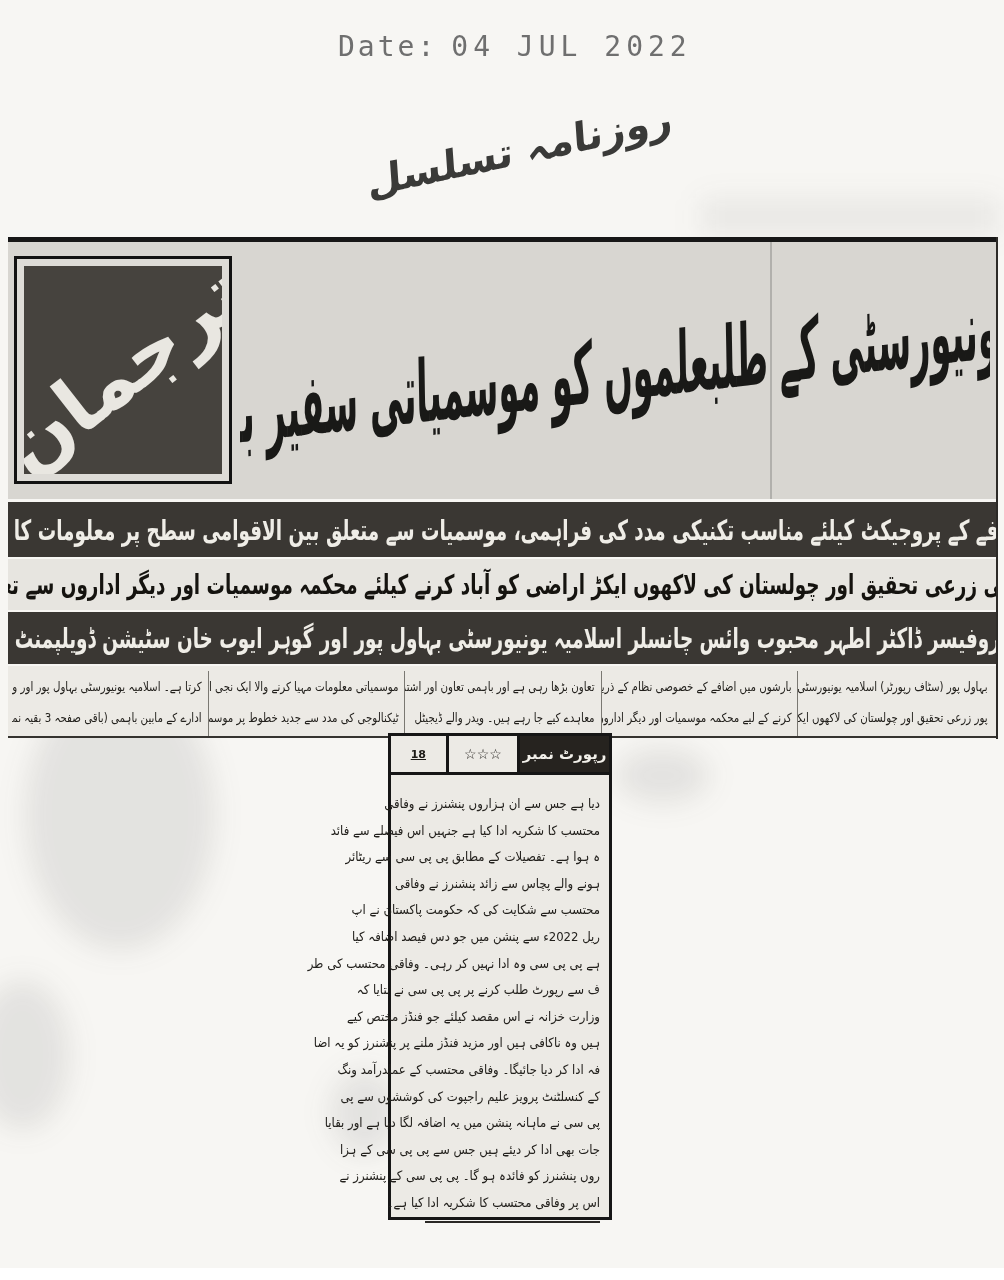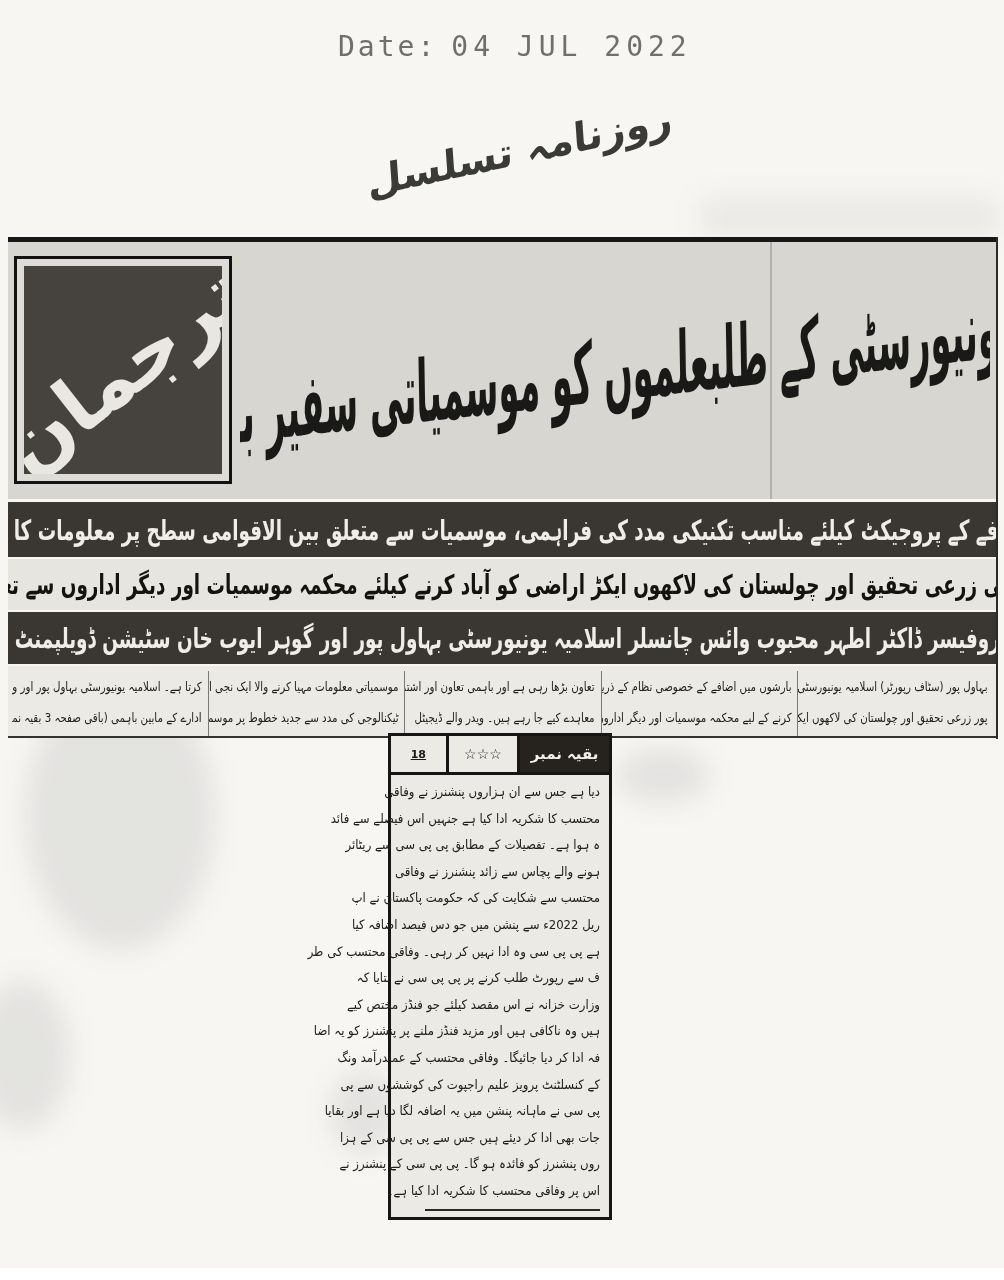--- a/index.html
+++ b/index.html
@@ -56,21 +56,21 @@
   
   .clip { position:absolute; left:388px; top:733px; width:224px; height:487px;
           border:3px solid #161616; background:#eceae5; box-sizing:border-box; }
   .clip-head { display:flex; direction:rtl; height:36px; border-bottom:3px solid #161616; }
   .ch-label { flex:1.3; background:#26231f; color:#f2f0ea; display:flex; align-items:center;
               justify-content:center; font-size:15px; font-weight:bold; direction:rtl; }
   .ch-stars { flex:1; display:flex; align-items:center; justify-content:center; font-size:14px;
               color:#201e1a; border-left:3px solid #161616; border-right:3px solid #161616; }
   .ch-num { flex:0.8; display:flex; align-items:center; justify-content:center;
             font-size:11px; font-weight:bold; color:#1c1a16; text-decoration:underline; }
-  .clip-body { padding:4px 9px 0 6px;margin-left:28px; }
+  .clip-body { padding:16px 9px 0 6px;margin-left:28px; }
   .cl { direction:rtl; white-space:nowrap; font-size:13px; line-height:26.6px; color:#23211d;
         transform: scaleX(0.9); transform-origin:right center; }
   .clip-body::after { content:""; display:block; border-top:2px solid #2a2825; margin-top:4px; }
 
   
   .blob { position:absolute; background:rgba(60,58,54,0.10); border-radius:50%; filter:blur(14px); }
   .b1 { left:25px;  top:680px;  width:190px; height:270px; }
   .b2 { left:-25px; top:980px;  width:95px;  height:150px; }
   .b3 { left:615px; top:748px;  width:95px;  height:55px;  }
   .b4 { left:330px; top:1070px; width:70px;  height:85px;  }
@@ -140,21 +140,21 @@
     <div class="col">
       <div class="bl">کرتا ہے۔ اسلامیہ یونیورسٹی بہاول پور اور ویدر والے</div>
       <div class="bl">ادارے کے مابین باہمی (باقی صفحہ 3 بقیہ نمبر 18)</div>
     </div>
   </div>
 
   <div class="edge-line"></div>
 
   <div class="clip">
     <div class="clip-head">
-      <div class="ch-label">بقیہ نمبر</div>
+      <div class="ch-label">رپورٹ نمبر</div>
       <div class="ch-stars">☆☆☆</div>
       <div class="ch-num">18</div>
     </div>
     <div class="clip-body">
       <div class="cl">دیا ہے جس سے ان ہزاروں پنشنرز نے وفاقی</div>
       <div class="cl">محتسب کا شکریہ ادا کیا ہے جنہیں اس فیصلے سے فائد</div>
       <div class="cl">ہ ہوا ہے۔ تفصیلات کے مطابق پی پی سی سے ریٹائر</div>
       <div class="cl">ہونے والے پچاس سے زائد پنشنرز نے وفاقی</div>
       <div class="cl">محتسب سے شکایت کی کہ حکومت پاکستان نے اپ</div>
       <div class="cl">ریل 2022ء سے پنشن میں جو دس فیصد اضافہ کیا</div>

